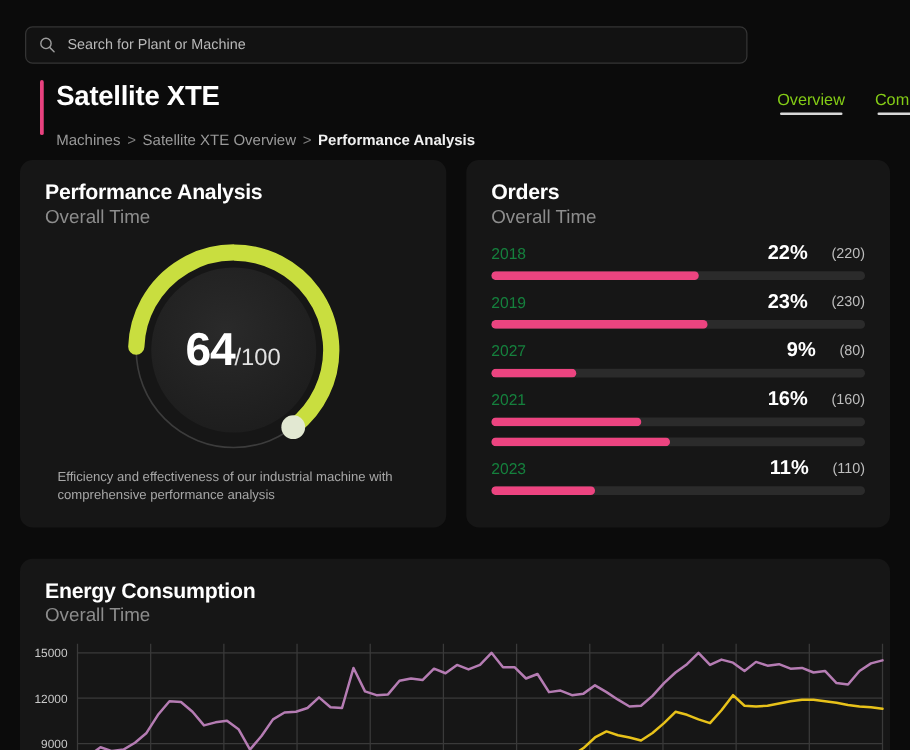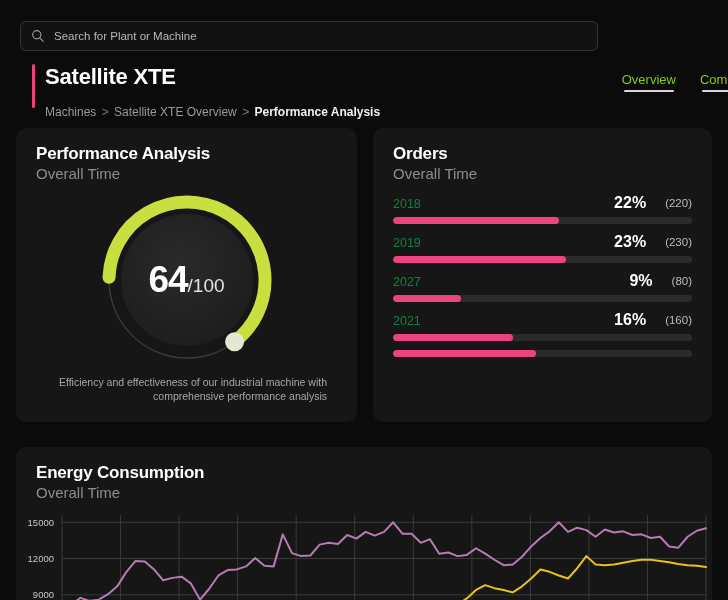--- a/index.html
+++ b/index.html
@@ -60,21 +60,21 @@
   .gauge-area { position: relative; width: 100%; height: 192px; margin-top: 2px; }
   .gauge-svg { position: absolute; left: 50%; top: 0; transform: translateX(-50%); }
   .gauge-center {
     position: absolute; left: 50%; top: 96px; transform: translate(-50%, -50%);
     display: flex; align-items: baseline; color: #ffffff;
   }
   .gauge-value { font-size: 37px; font-weight: bold; letter-spacing: -1px; }
   .gauge-max { font-size: 19px; color: #e2e2e2; font-weight: normal; }
   .gauge-desc {
     position: absolute; left: 0; right: 0; top: 247px;
-    text-align: right; font-size: 10.5px; color: #a7a7a7; line-height: 14px;
+    text-align: left; font-size: 10.5px; color: #a7a7a7; line-height: 14px;
     padding: 0 30px;
   }
 
   
   .orders-list { padding: 12px 20px 0 20px; }
   .order-row { margin-bottom: 9px; }
   .order-top { display: flex; align-items: baseline; justify-content: space-between; margin-bottom: 5px; }
   .order-year { font-size: 12.5px; color: #15803d; }
   .order-right { display: flex; align-items: center; gap: 19px; }
   .order-pct { font-size: 16px; font-weight: bold; color: #ffffff; }
@@ -196,20 +196,32 @@
               <span class="order-count">(160)</span>
             </span>
           </div>
           <div class="order-track" style="background: rgb(43, 43, 43);">
             <div class="order-fill" style="width: 40.3%; background: rgb(236, 68, 128);"></div>
           </div>
         </div>
         <div class="order-row">
           <div class="order-track" style="background: rgb(43, 43, 43);">
             <div class="order-fill" style="width: 47.9%; background: rgb(236, 68, 128);"></div>
+          </div>
+        </div>
+        <div class="order-row">
+          <div class="order-top">
+            <span class="order-year">2023</span>
+            <span class="order-right">
+              <span class="order-pct">11%</span>
+              <span class="order-count">(110)</span>
+            </span>
+          </div>
+          <div class="order-track" style="background: rgb(43, 43, 43);">
+            <div class="order-fill" style="width: 27.7%; background: rgb(236, 68, 128);"></div>
           </div>
         </div>
       </div>
   </div>
 
   <div class="card" id="card-energy">
     <div class="card-head">
       <div class="card-title">Energy Consumption</div>
       <div class="card-sub">Overall Time</div>
     </div>

